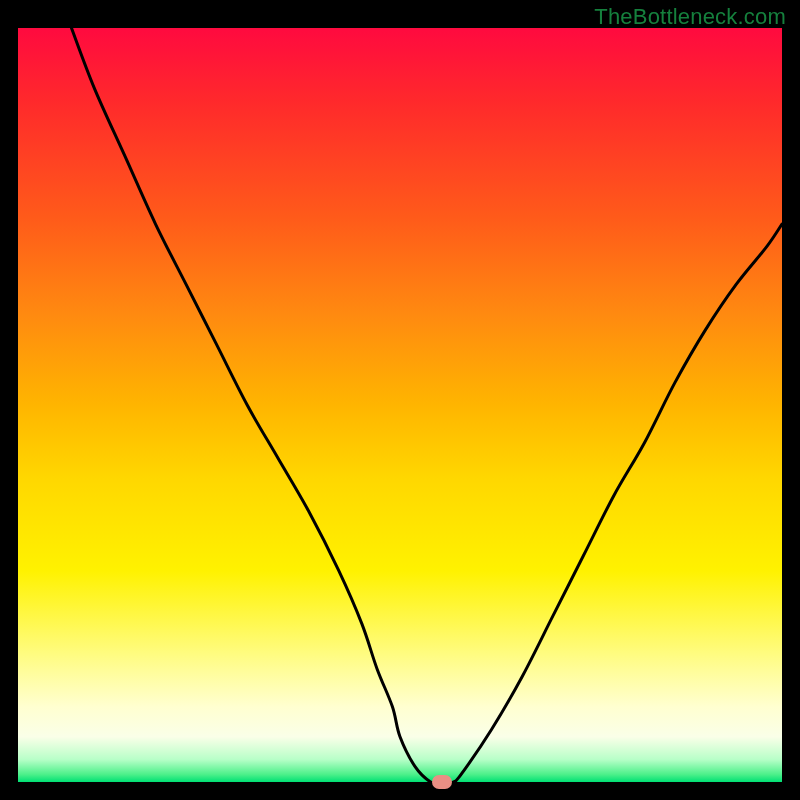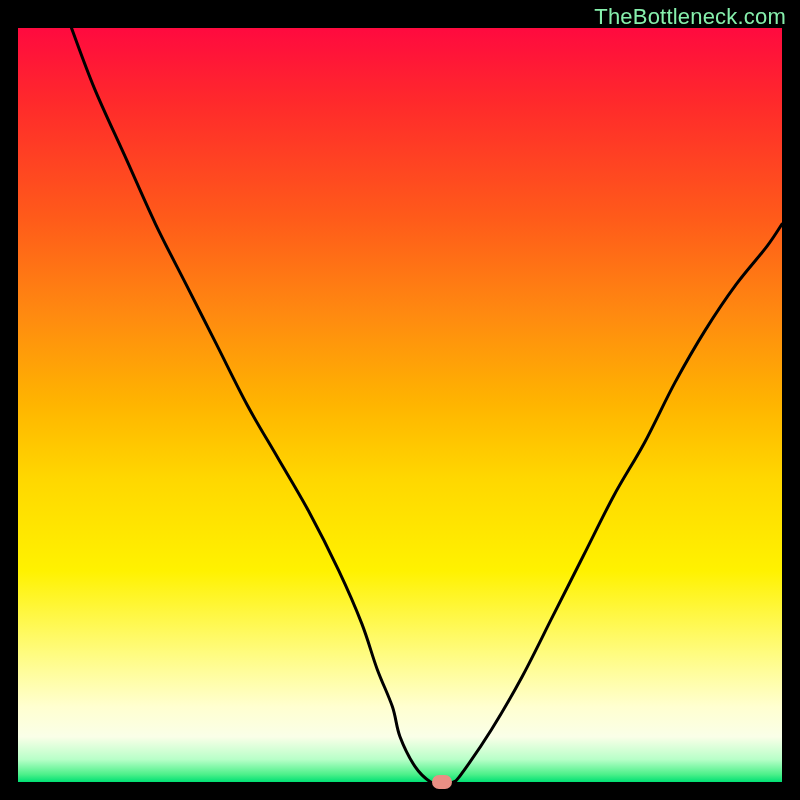--- a/index.html
+++ b/index.html
@@ -52,21 +52,21 @@
     width: 20px;
     height: 14px;
     background: #e98f84;
     border-radius: 8px;
     transform: translate(-50%, -50%);
   }
   .watermark {
     position: absolute;
     top: 4px;
     right: 14px;
-    color: #86efac;
+    color: #15803d;
     font-size: 22px;
     font-weight: 400;
     letter-spacing: 0.2px;
     user-select: none;
   }
 </style>
 </head>
 <body>
 
 <div class="frame">

